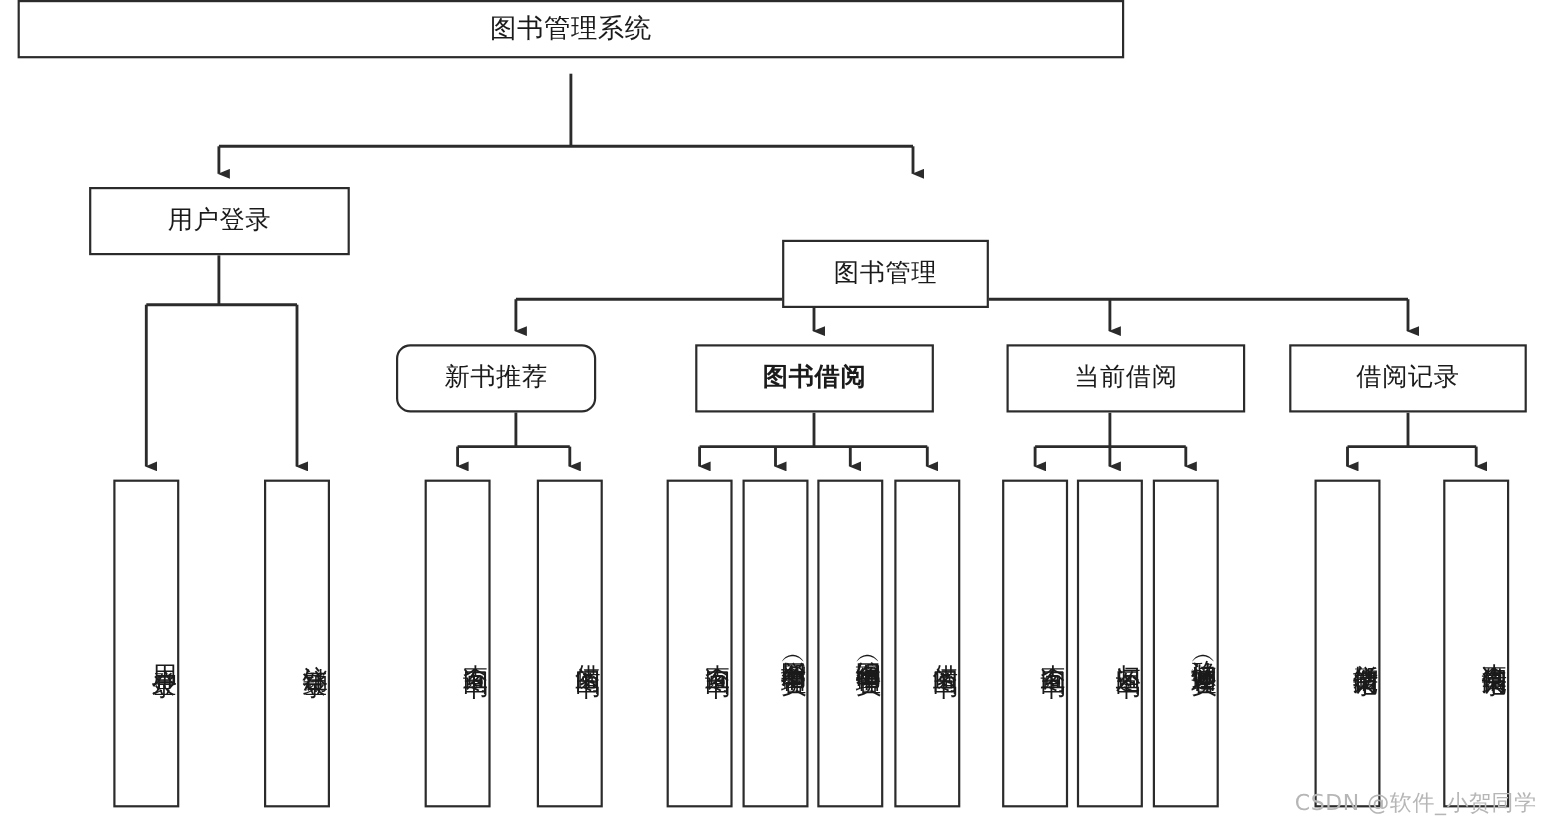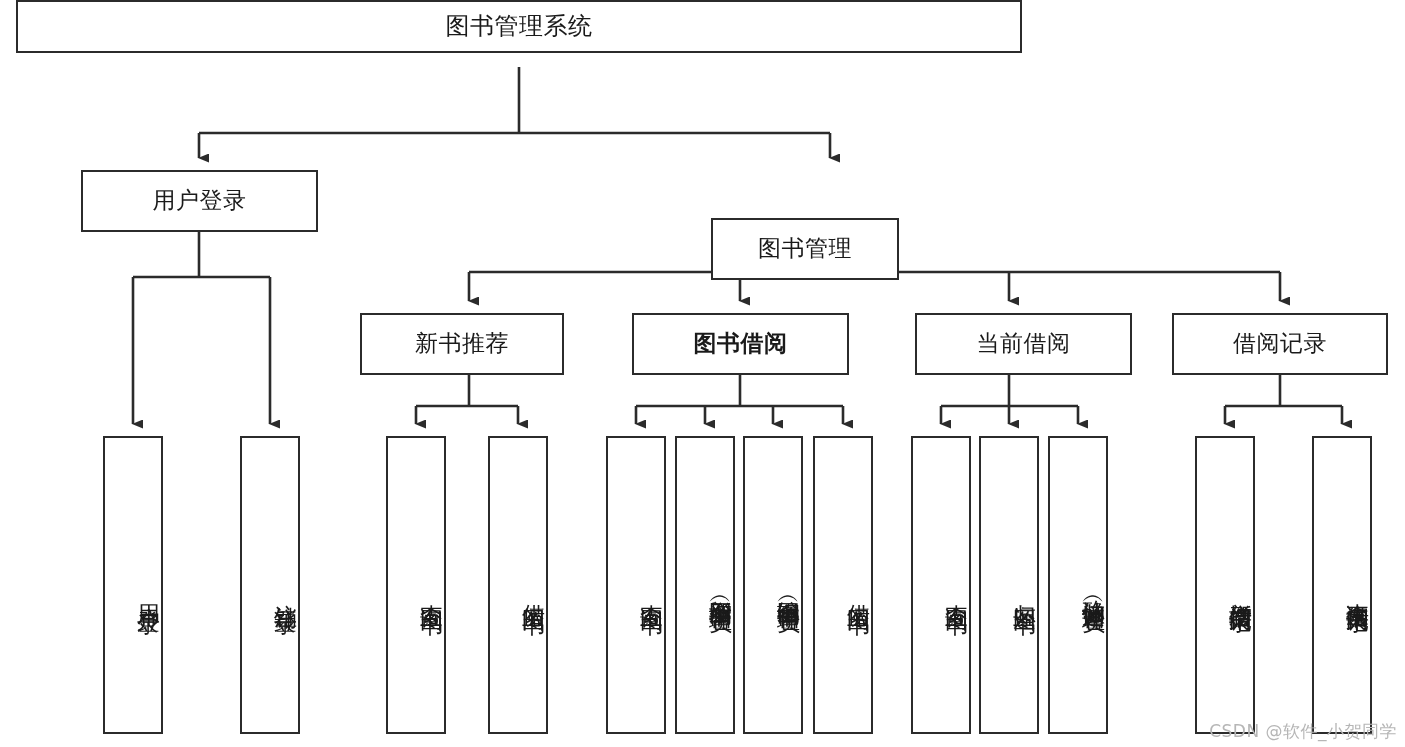--- a/index.html
+++ b/index.html
@@ -58,21 +58,21 @@
     padding-top: 8px;
     letter-spacing: 1.5px;
   }
   .node.vertical .vlabel {
     display: block;
   }
   .watermark {
     position: absolute;
     right: 8px;
     bottom: 4px;
-    font-size: 17px;
+    font-size: 20px;
     color: #b6b6b6;
     white-space: nowrap;
     letter-spacing: 0.5px;
   }
 </style>
 </head>
 <body>
 
 <div id="diagram-root">
 
@@ -130,21 +130,21 @@
     <span>图书管理系统</span>
   </div>
 
   <div class="node horizontal" style="left:81px; top:170px; width:237px; height:62px;">
     <span>用户登录</span>
   </div>
   <div class="node horizontal" style="left:711px; top:170px; width:188px; height:62px;margin-top:48px;">
     <span>图书管理</span>
   </div>
 
-  <div class="node horizontal" style="left:360px; top:313px; width:204px; height:62px;">
+  <div class="node horizontal" style="left:360px; top:313px; width:182px; height:62px;border-radius:13px;">
     <span>新书推荐</span>
   </div>
   <div class="node horizontal" style="left:632px; top:313px; width:217px; height:62px;font-weight:bold;">
     <span>图书借阅</span>
   </div>
   <div class="node horizontal" style="left:901px; top:313px; width:217px; height:62px;margin-left:14px;">
     <span>当前借阅</span>
   </div>
   <div class="node horizontal" style="left:1172px; top:313px; width:216px; height:62px;">
     <span>借阅记录</span>

